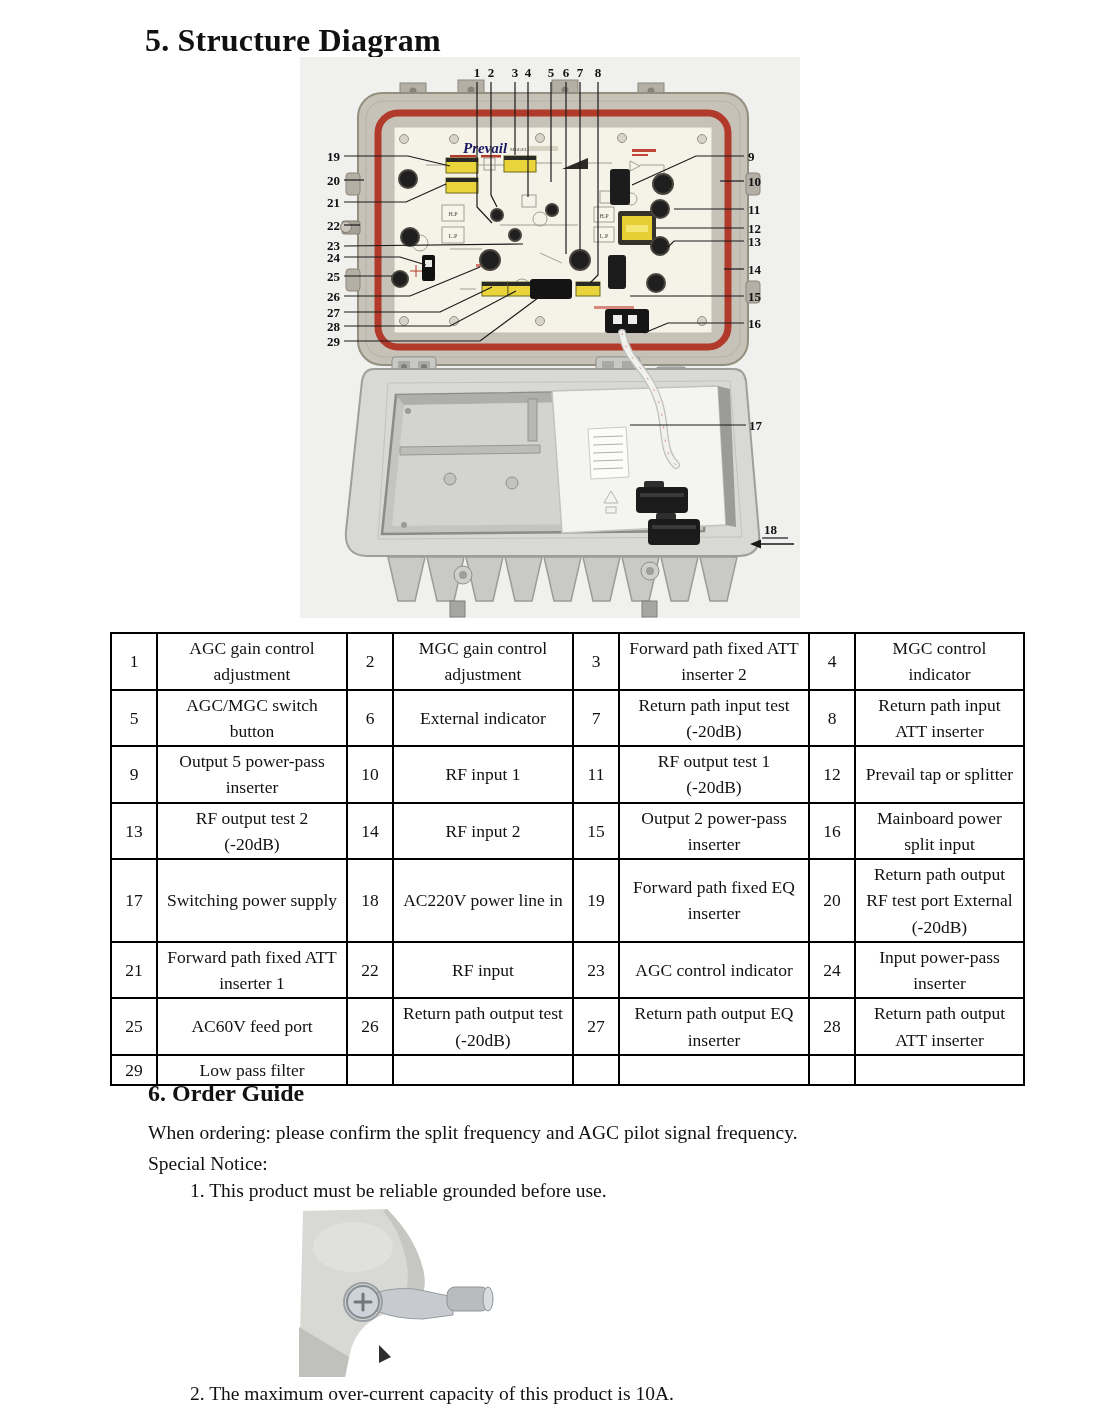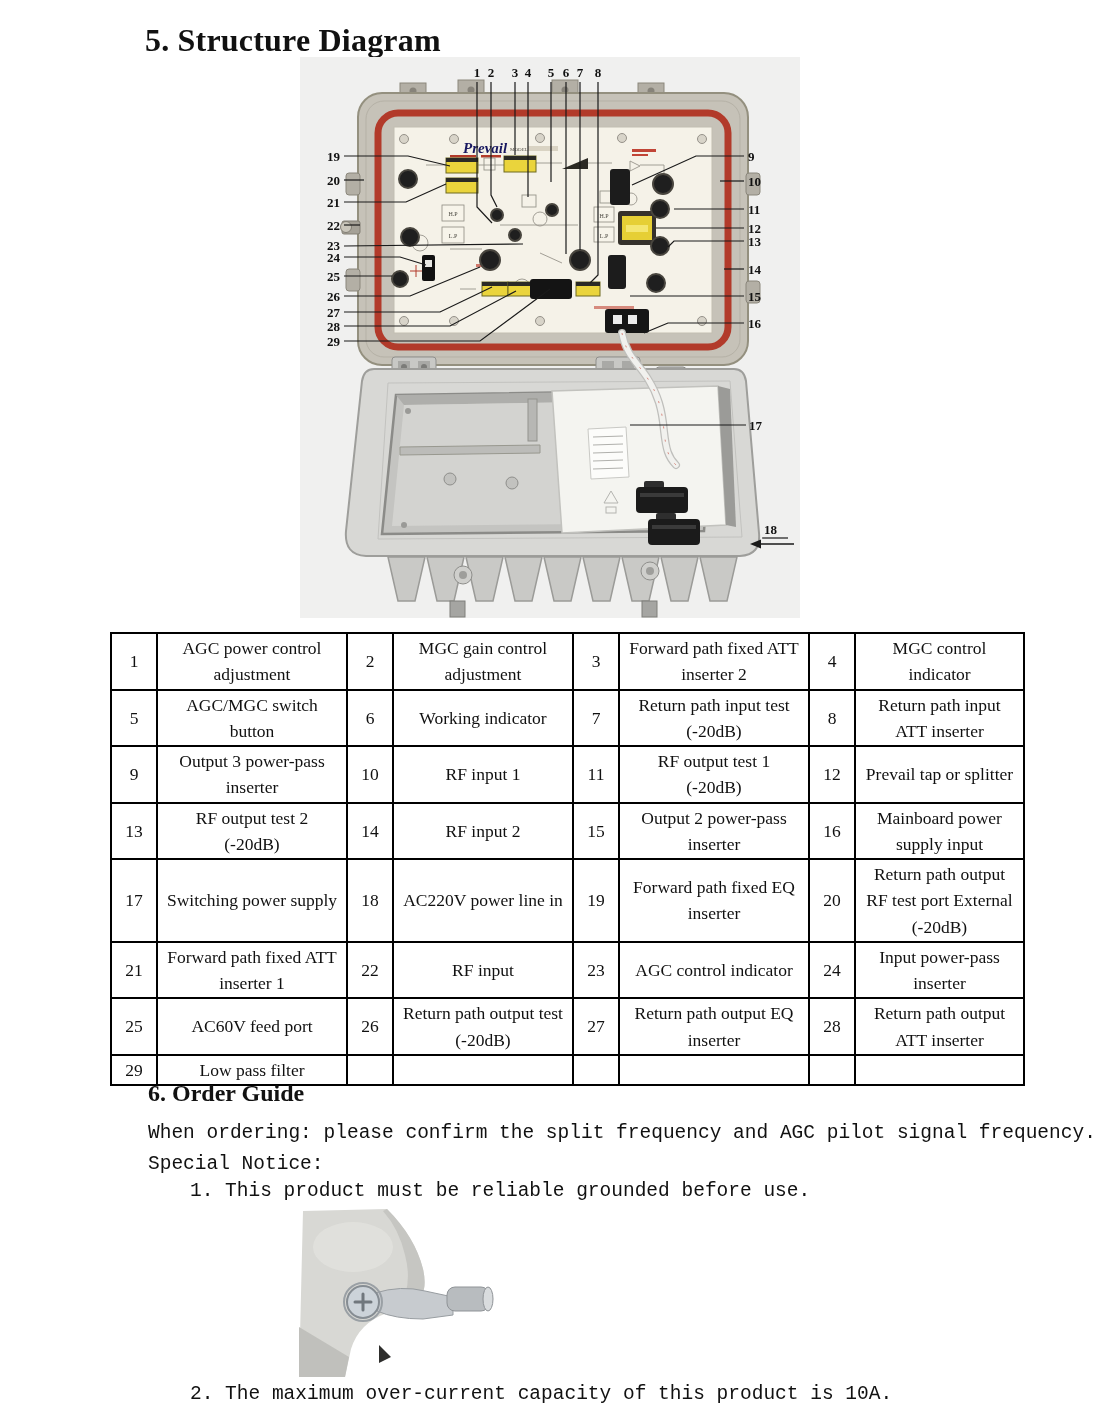--- a/index.html
+++ b/index.html
@@ -1,20 +1,20 @@
 <!DOCTYPE html>
 <html><head>
 <meta charset="utf-8">
 <style>
   html,body{margin:0;padding:0;background:#ffffff;}
   body{width:1100px;height:1424px;position:relative;font-family:"Liberation Serif",serif;color:#111;}
   .abs{position:absolute;}
   h1.sec{font-size:32px;font-weight:bold;margin:0;letter-spacing:0.2px;}
   h2.sec{font-size:24px;font-weight:bold;margin:0;}
-  p.body{font-size:19.5px;margin:0;font-family:Liberation Mono, monospace;}
+  p.body{font-size:19.5px;margin:0;}
   table.legend{border-collapse:collapse;table-layout:fixed;width:901px;}
   table.legend td{border:2px solid #000;text-align:center;vertical-align:middle;
     font-size:17.5px;line-height:1.5;padding:1px 8px;overflow:hidden;}
   table.legend td.num{padding:1px 2px;}
   col.c-num{width:46px;} col.c-d1{width:190px;} col.c-d2{width:180px;}
   col.c-d3{width:190px;} col.c-d4{width:169px;}
   tr.r-std{height:54px;} tr.r-tall{height:78px;} tr.r-short{height:28px;}
   .photo-frame{background:#f0f0ef;}
   svg text.callout{font-family:"Liberation Serif",serif;font-weight:bold;font-size:13px;fill:#111;}
   svg text.tinylbl{font-family:"Liberation Serif",serif;font-size:6px;fill:#4c4a42;}
@@ -312,57 +312,57 @@
       <col class="c-num">
       <col class="c-d2">
     <col class="c-num">
       <col class="c-d3">
       <col class="c-num">
       <col class="c-d4">
   </colgroup>
   <tbody>
       <tr class="r-std">
     <td class="num">1</td>
-    <td>AGC power control adjustment</td>
+    <td>AGC gain control adjustment</td>
     <td class="num">2</td>
     <td>MGC gain control adjustment</td>
     <td class="num">3</td>
     <td>Forward path fixed ATT inserter 2</td>
     <td class="num">4</td>
     <td>MGC control indicator</td>
   </tr>
   <tr class="r-std">
     <td class="num">5</td>
     <td>AGC/MGC switch button</td>
     <td class="num">6</td>
-    <td>Working indicator</td>
+    <td>External indicator</td>
     <td class="num">7</td>
     <td>Return path input test (-20dB)</td>
     <td class="num">8</td>
     <td>Return path input ATT inserter</td>
   </tr>
   <tr class="r-std">
     <td class="num">9</td>
-    <td>Output 3 power-pass inserter</td>
+    <td>Output 5 power-pass inserter</td>
     <td class="num">10</td>
     <td>RF input 1</td>
     <td class="num">11</td>
     <td>RF output test 1 (-20dB)</td>
     <td class="num">12</td>
     <td>Prevail tap or splitter</td>
   </tr>
   <tr class="r-std">
     <td class="num">13</td>
     <td>RF output test 2 (-20dB)</td>
     <td class="num">14</td>
     <td>RF input 2</td>
     <td class="num">15</td>
     <td>Output 2 power-pass inserter</td>
     <td class="num">16</td>
-    <td>Mainboard power supply input</td>
+    <td>Mainboard power split input</td>
   </tr>
   <tr class="r-tall">
     <td class="num">17</td>
     <td>Switching power supply</td>
     <td class="num">18</td>
     <td>AC220V power line in</td>
     <td class="num">19</td>
     <td>Forward path fixed EQ inserter</td>
     <td class="num">20</td>
     <td>Return path output RF test port External (-20dB)</td>

